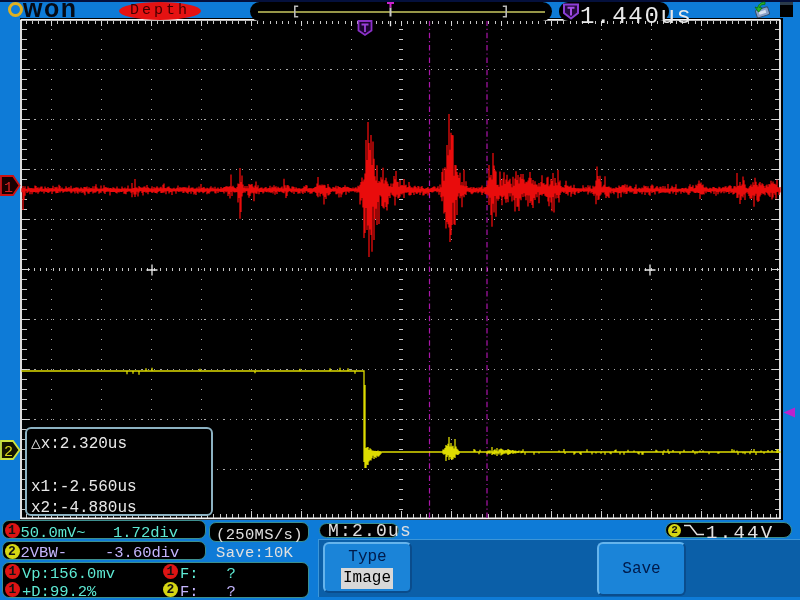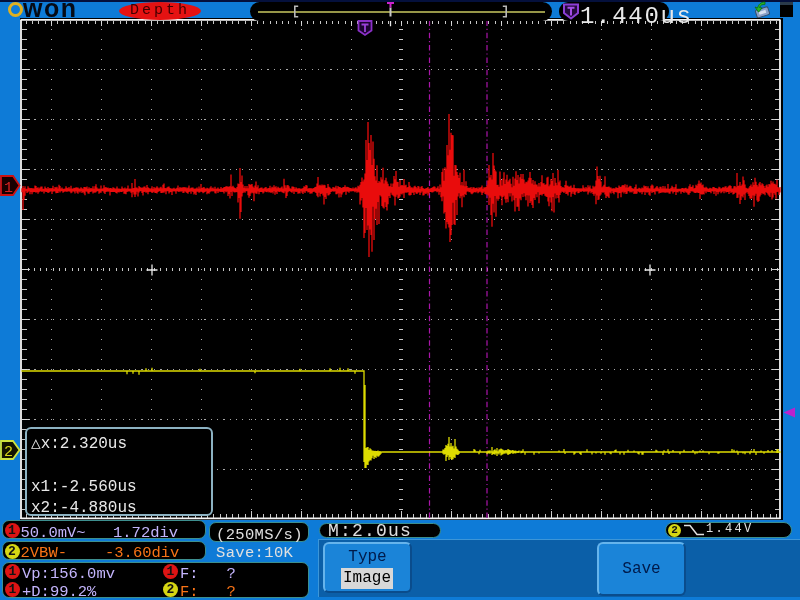--- a/index.html
+++ b/index.html
@@ -16,24 +16,24 @@
 #logo-o{left:8px;top:2px;width:15px;height:15px;border:3.2px solid #e0b020;border-radius:50%}
 #stopbtn{left:119px;top:2px;width:82px;height:18px;background:#e51212;border-radius:50%/50%;color:#400000;font-size:15px;letter-spacing:3px;text-align:center;line-height:18px}
 #trigpill{left:250px;top:1.5px;width:302px;height:19px;background:#000;border-radius:9.5px}
 #tuspill{left:559px;top:1.5px;width:110px;height:19px;background:#000;border-radius:9px;color:#e8e8e8}
 #batticon{left:780px;top:2px;width:13px;height:15px;background:#000;border-top:3px solid #2a3a4a}
 
 .bbox{background:#000;border:1px solid #3d8f8f;border-radius:7px;color:#e0e0e0;font-size:15.5px}
 #bA1{left:2px;top:520px;width:204px;height:19px}
 #bA2{left:2px;top:540.5px;width:204px;height:19px}
 #bB{left:209px;top:521.5px;width:100px;height:20px;letter-spacing:0.35px}
-#bC{left:319px;top:522.5px;width:122px;height:15.5px;border-radius:8px}
+#bC{left:319px;top:522.5px;width:80px;height:15.5px;border-radius:8px}
 #bT{left:665px;top:522px;width:127px;height:15.5px;border-radius:8px}
 #bD{left:2px;top:561.5px;width:307px;height:36px}
-.red{color:#c4b5fd}.yel{color:#f97316}.wht{color:#e2e2e2}
+.red{color:#5eead4}.yel{color:#c4b5fd}.wht{color:#e2e2e2}
 .crc{position:absolute;width:15px;height:15px;border-radius:50%;color:#131313;font-size:13px;font-weight:bold;text-align:center;line-height:15px;font-family:"Liberation Mono",monospace}
 .crc.r{background:#dd1414}.crc.y{background:#d6d613}
 
 .mbtn{background:#1b84d8;border-radius:6px;border-top:2px solid #66b4ec;border-left:2px solid #66b4ec;border-bottom:2px solid #0a4c8c;border-right:2px solid #0a4c8c;color:#001a4a;font-size:16px;text-align:center}
 #btnType{left:323px;top:541.5px;width:89px;height:51px}
 #btnSave{left:597px;top:541.5px;width:89px;height:54px;line-height:50px}
 #imgsel{left:341px;top:567.5px;width:52px;height:21px;background:#d8d8d8;color:#000;font-size:16px;line-height:21px;text-align:center}
 
 #measbox{left:25px;top:427px;width:188px;height:89px;background:#000;border:2px solid #8cb2c2;border-radius:6px;color:#e8e8e8;font-size:16px}
 #measbox div{position:absolute;left:4px;white-space:pre}
@@ -116,21 +116,21 @@
       <div style="position:absolute;left:6px;top:21px">Save:10K</div>
     </div>
 <div class="abs bbox" id="bC">
       <span style="position:absolute;left:8px;top:-2.5px;font-size:18px;letter-spacing:1.2px">M:2.0us</span>
     </div>
 <div class="abs bbox" id="bT">
       <span class="crc y" style="left:2px;top:0.5px;width:13px;height:13px;line-height:13px;font-size:11px">2</span>
  <svg style="position:absolute;left:17px;top:1px" width="22" height="13" viewBox="0 0 22 13">
         <path d="M1 1.5h6l7 9h7" stroke="#e0e0e0" stroke-width="1.5" fill="none"></path>
       </svg>
- <span class="t wht" style="left:40px;top:-1px;font-size:12px;letter-spacing:2.3px">1.44V</span>
+ <span class="t wht" style="left:40px;top:-1px;font-size:19px;letter-spacing:2.3px">1.44V</span>
     </div>
 <div class="abs bbox" id="bD">
  <span class="crc r" style="left:2px;top:1.5px">1</span>
       <span class="t red" style="left:19px;top:2px">Vp:156.0mv</span>
  <span class="crc r" style="left:160px;top:1.5px">1</span>
       <span class="t red" style="left:177px;top:2px">F:   ?</span>
  <span class="crc r" style="left:2px;top:19.5px">1</span>
       <span class="t red" style="left:19px;top:20px">+D:99.2%</span>
  <span class="crc y" style="left:160px;top:19.5px">2</span>
       <span class="t yel" style="left:177px;top:20px">F:   ?</span>

